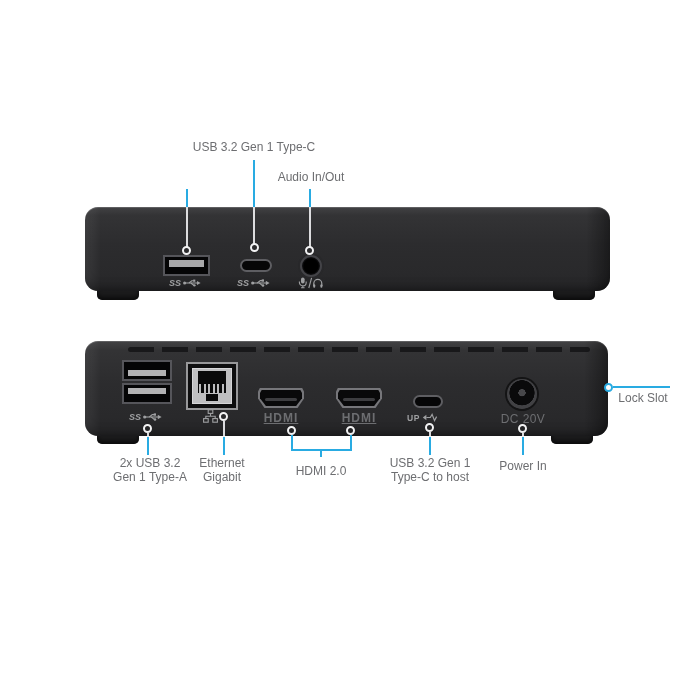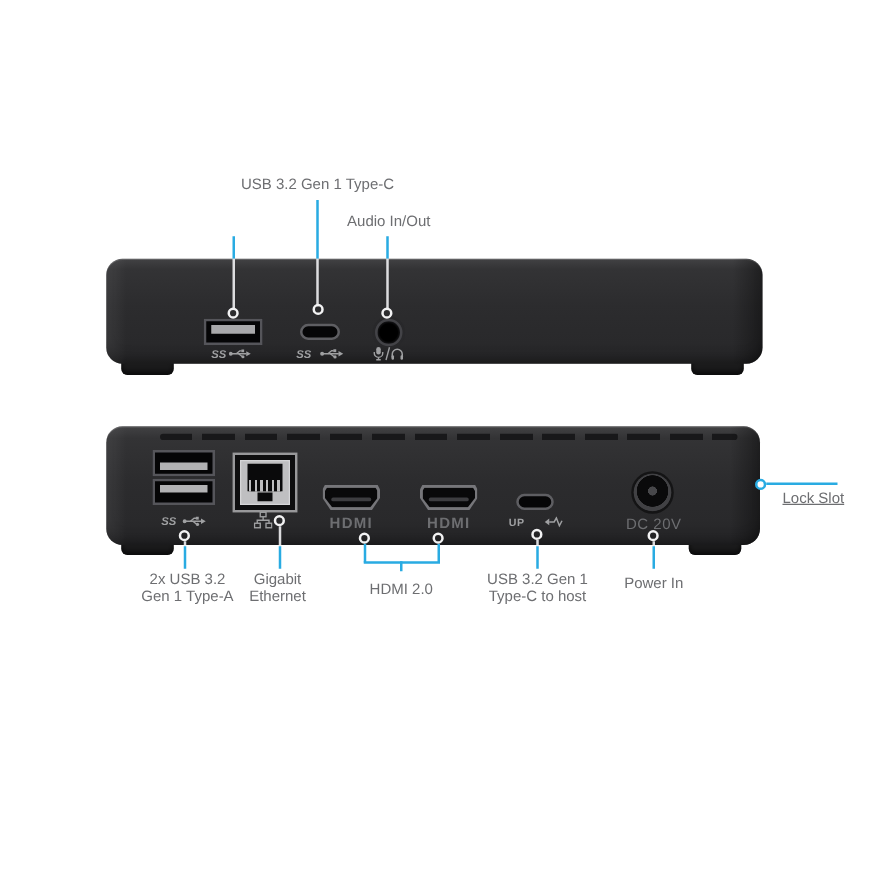--- a/index.html
+++ b/index.html
@@ -42,24 +42,24 @@
   .hdmi{position:absolute;width:46px;height:20px;background:#76767a;
     clip-path:polygon(4% 0,96% 0,100% 18%,100% 52%,86% 100%,14% 100%,0 52%,0 18%);}
   .hdmi .cavity{position:absolute;inset:2px;background:#09090a;
     clip-path:polygon(4% 0,96% 0,100% 18%,100% 52%,86% 100%,14% 100%,0 52%,0 18%);}
   .hdmi .slot{position:absolute;left:16%;right:16%;top:48%;height:3px;background:#3d3d40;border-radius:2px;}
   .power{position:absolute;width:30px;height:30px;border-radius:50%;
     background:radial-gradient(circle at 50% 46%, #47474a 0 16%, #0a0a0b 17% 56%, #414144 58% 72%, #1f1f21 74% 100%);
     box-shadow:0 0 0 2px #141415;}
 
   
-  .marking{position:absolute;display:flex;align-items:center;justify-content:space-between;gap:2px;
+  .marking{position:absolute;display:flex;align-items:center;justify-content:flex-start;gap:2px;
     color:#9fa0a2;font-weight:bold;}
   .ss-text{font-size:9px;font-style:italic;letter-spacing:0;}
-  .hdmi-text{font-size:10.5px;font-weight:700;letter-spacing:1px;color:#7f8082;}
+  .hdmi-text{font-size:10.5px;font-weight:700;letter-spacing:1px;color:#7f8082;text-decoration:underline;}
   .up-text{font-size:8.5px;font-weight:700;letter-spacing:.5px;}
   .dc-text{font-size:9px;font-weight:400;color:#8e8f91;letter-spacing:.4px;}
 
   
   .lbl{position:absolute;color:#6d6e71;font-size:12px;line-height:13.5px;text-align:center;z-index:6;}
   .vline{position:absolute;width:2px;z-index:5;}
   .hline{position:absolute;height:2px;z-index:5;}
   .blue{background:#29abe2;}
   .white{background:rgba(240,240,242,.9);}
   .dot{position:absolute;width:9px;height:9px;border-radius:50%;box-sizing:border-box;
@@ -214,22 +214,22 @@
   <div class="vline blue" style="left:147px;top:437px;height:18px;"></div>
   <div class="lbl" style="left:75px;top:457px;width:150px;">
     <div>2x USB 3.2</div>
     <div>Gen 1 Type-A</div>
   </div>
 
   <div class="dot" style="left:219px;top:412px;"></div>
   <div class="vline white" style="left:223px;top:421px;height:16px;"></div>
   <div class="vline blue" style="left:223px;top:437px;height:18px;"></div>
   <div class="lbl" style="left:147px;top:457px;width:150px;">
+    <div>Ethernet</div>
     <div>Gigabit</div>
-    <div>Ethernet</div>
   </div>
 
   <div class="dot" style="left:287px;top:426px;"></div>
   <div class="dot" style="left:346px;top:426px;"></div>
   <div class="vline blue" style="left:291px;top:435px;height:15px;"></div>
   <div class="vline blue" style="left:350px;top:435px;height:15px;"></div>
   <div class="hline blue" style="left:291px;top:449px;width:61px;"></div>
   <div class="vline blue" style="left:320px;top:449px;height:8px;"></div>
   <div class="lbl" style="left:246px;top:465px;width:150px;">HDMI 2.0</div>
 
@@ -241,15 +241,15 @@
     <div>Type-C to host</div>
   </div>
 
   <div class="dot" style="left:518px;top:424px;"></div>
   <div class="vline white" style="left:522px;top:433px;height:4px;"></div>
   <div class="vline blue" style="left:522px;top:437px;height:18px;"></div>
   <div class="lbl" style="left:448px;top:460px;width:150px;">Power In</div>
 
   <div class="dot dot-blue" style="left:604px;top:383px;"></div>
   <div class="hline blue" style="left:613px;top:386px;width:57px;"></div>
-  <div class="lbl" style="left:626px;top:392px;width:64px;text-align:left;text-decoration:underline;">Lock Slot</div>
+  <div class="lbl" style="left:611px;top:392px;width:64px;text-align:center;">Lock Slot</div>
 
 </div>
 
 </body></html>

